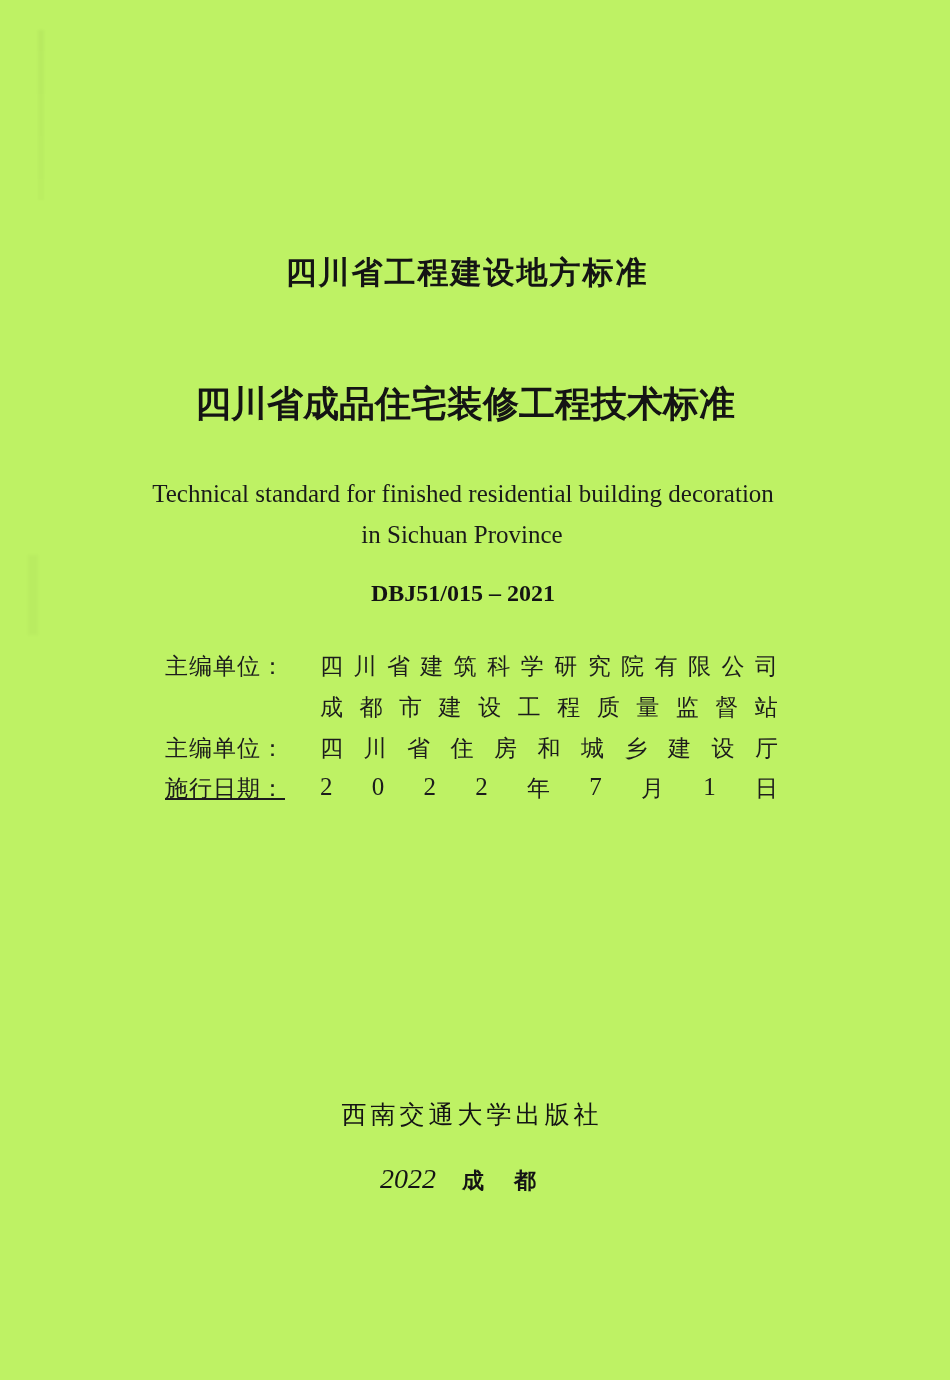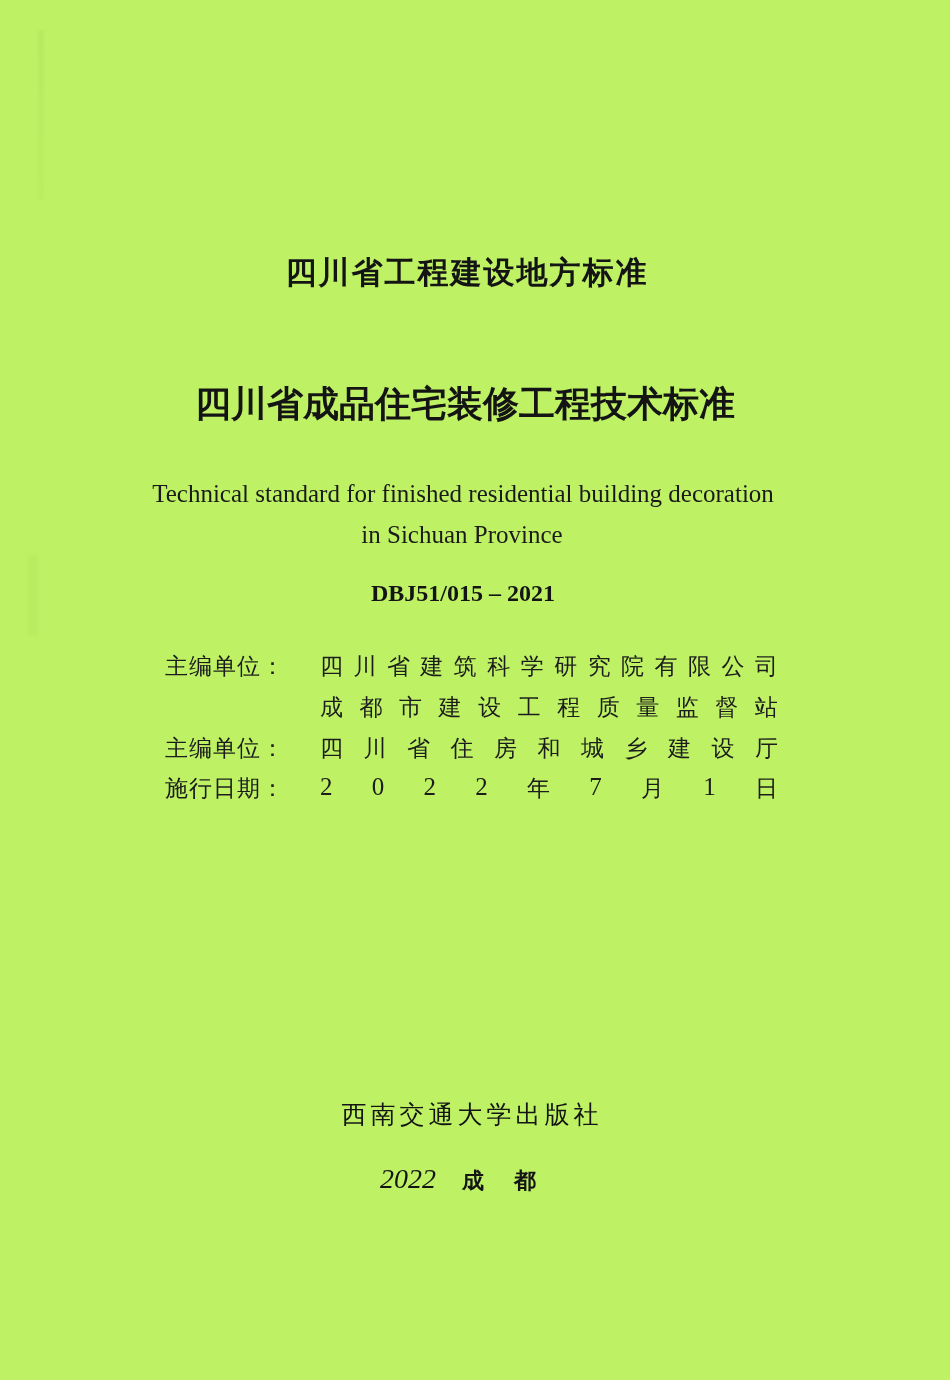--- a/index.html
+++ b/index.html
@@ -206,21 +206,21 @@
         <span>房</span>
         <span>和</span>
         <span>城</span>
         <span>乡</span>
         <span>建</span>
         <span>设</span>
         <span>厅</span>
       </div>
     </div>
 
-    <div class="meta-row" style="top:122px;">
+    <div class="meta-row" style="top:122px;text-decoration:underline;">
       <span class="meta-label">施行日期：</span>
       <div class="meta-value">
         <span class="num">2</span>
         <span class="num">0</span>
         <span class="num">2</span>
         <span class="num">2</span>
         <span>年</span>
         <span class="num">7</span>
         <span>月</span>
         <span class="num">1</span>

